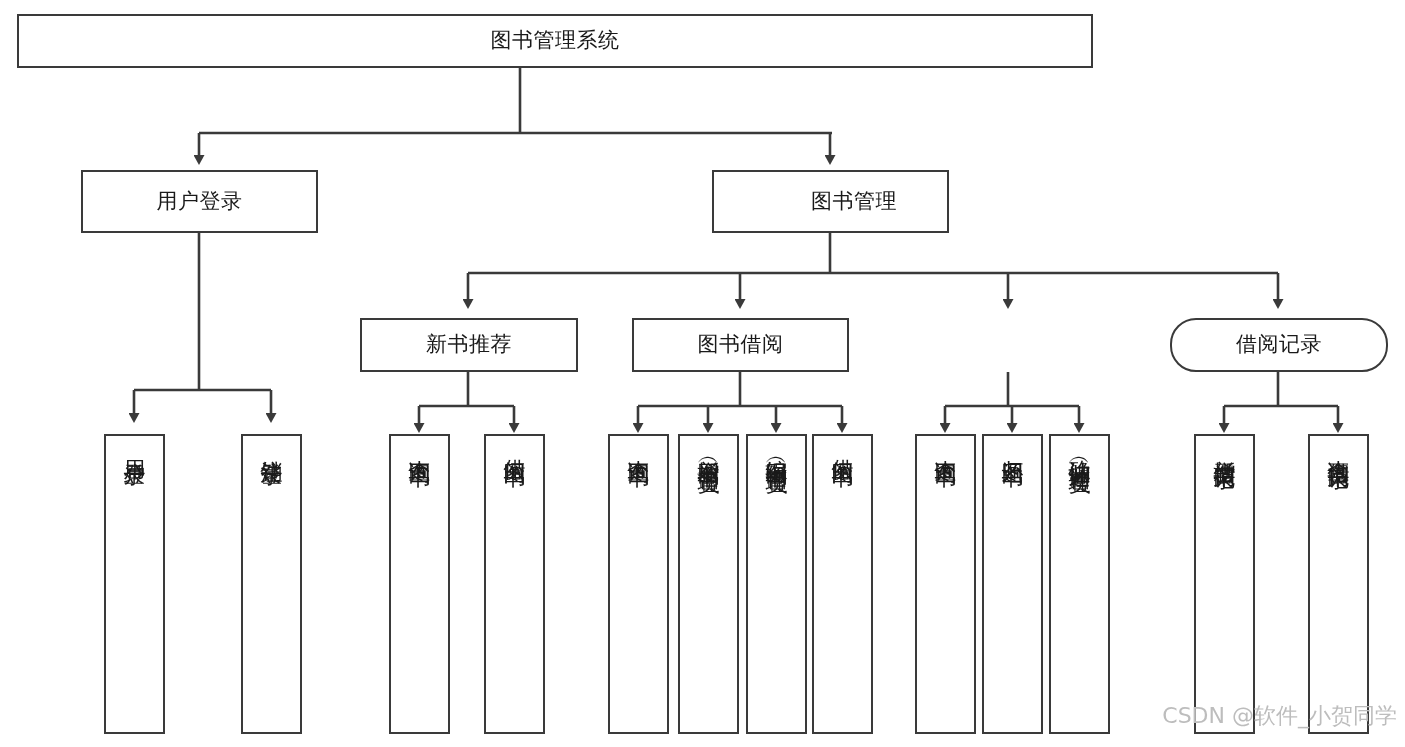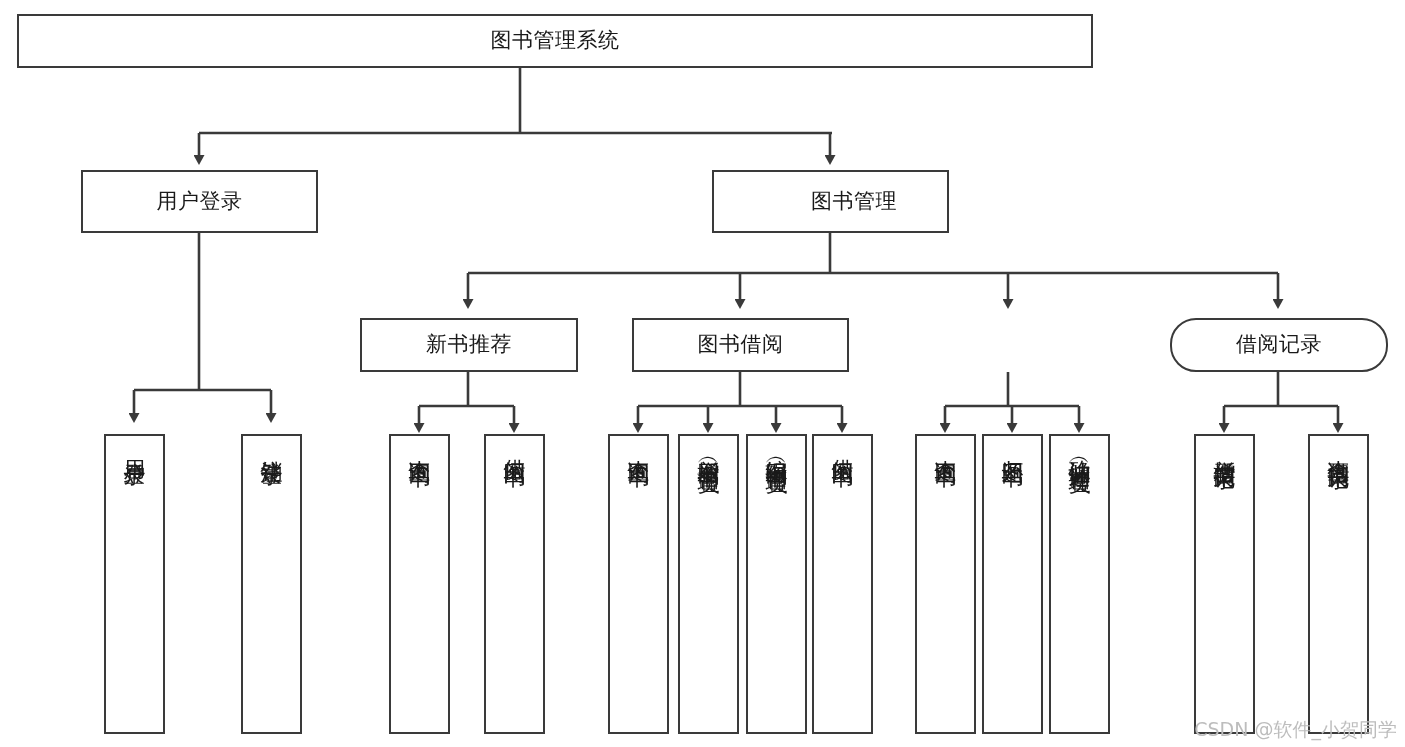--- a/index.html
+++ b/index.html
@@ -56,22 +56,22 @@
     writing-mode: vertical-rl;
     text-orientation: upright;
     font-size: 22px;
     letter-spacing: 2px;
     line-height: 1;
     max-height: 290px;
   }
   #watermark {
     position: absolute;
     right: 8px;
-    bottom: 4px;
-    font-size: 19px;
+    bottom: 16px;
+    font-size: 22px;
     color: #bdbdbd;
     z-index: 5;
     white-space: nowrap;
     font-family: "DejaVu Sans", "Liberation Sans", sans-serif;
   }
 </style>
 </head>
 <body>
 
 <div id="diagram">

